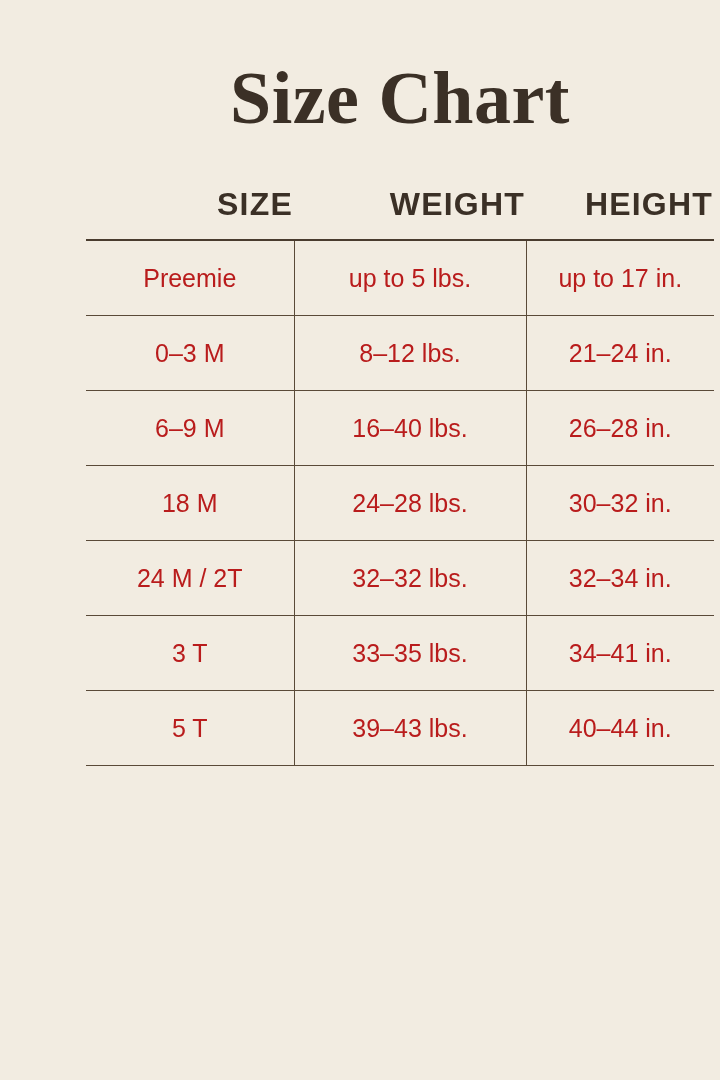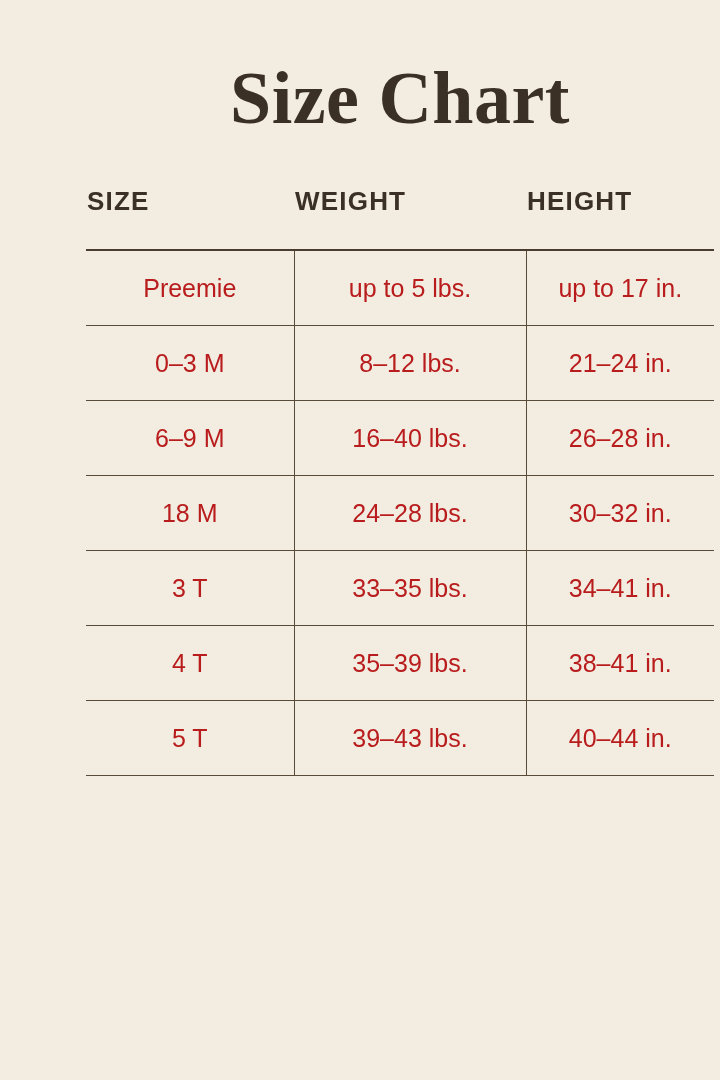--- a/index.html
+++ b/index.html
@@ -36,25 +36,25 @@
   }
   table.size-chart {
     border-collapse: collapse;
     margin-top: 46px;
     width: 628px;
     table-layout: fixed;
   }
   table.size-chart th {
     font-family: "Liberation Sans", sans-serif;
     font-weight: bold;
-    font-size: 26px;
+    font-size: 32px;
     letter-spacing: 1.2px;
     color: #3b3026;
-    padding-bottom: 32px;
-    text-align: left;
+    padding-bottom: 16px;
+    text-align: right;
     border-bottom: 2px solid #4a3c2e;
   }
   table.size-chart td {
     font-family: "Liberation Sans", sans-serif;
     font-size: 25px;
     color: #b91c1c;
     text-align: center;
     height: 74px;
     border-bottom: 1.5px solid #5a4a38;
     padding: 0 4px;
@@ -111,28 +111,28 @@
         <td class="col-size">6–9 M</td>
         <td class="col-weight">16–40 lbs.</td>
         <td class="col-height">26–28 in.</td>
       </tr>
       <tr>
         <td class="col-size">18 M</td>
         <td class="col-weight">24–28 lbs.</td>
         <td class="col-height">30–32 in.</td>
       </tr>
       <tr>
+        <td class="col-size">24 M / 2T</td>
+        <td class="col-weight">32–32 lbs.</td>
+        <td class="col-height">32–34 in.</td>
+      </tr>
+      <tr>
         <td class="col-size">3 T</td>
         <td class="col-weight">33–35 lbs.</td>
         <td class="col-height">34–41 in.</td>
-      </tr>
-      <tr>
-        <td class="col-size">4 T</td>
-        <td class="col-weight">35–39 lbs.</td>
-        <td class="col-height">38–41 in.</td>
       </tr>
       <tr>
         <td class="col-size">5 T</td>
         <td class="col-weight">39–43 lbs.</td>
         <td class="col-height">40–44 in.</td>
       </tr>
     </tbody>
   </table>
 </div>
 

